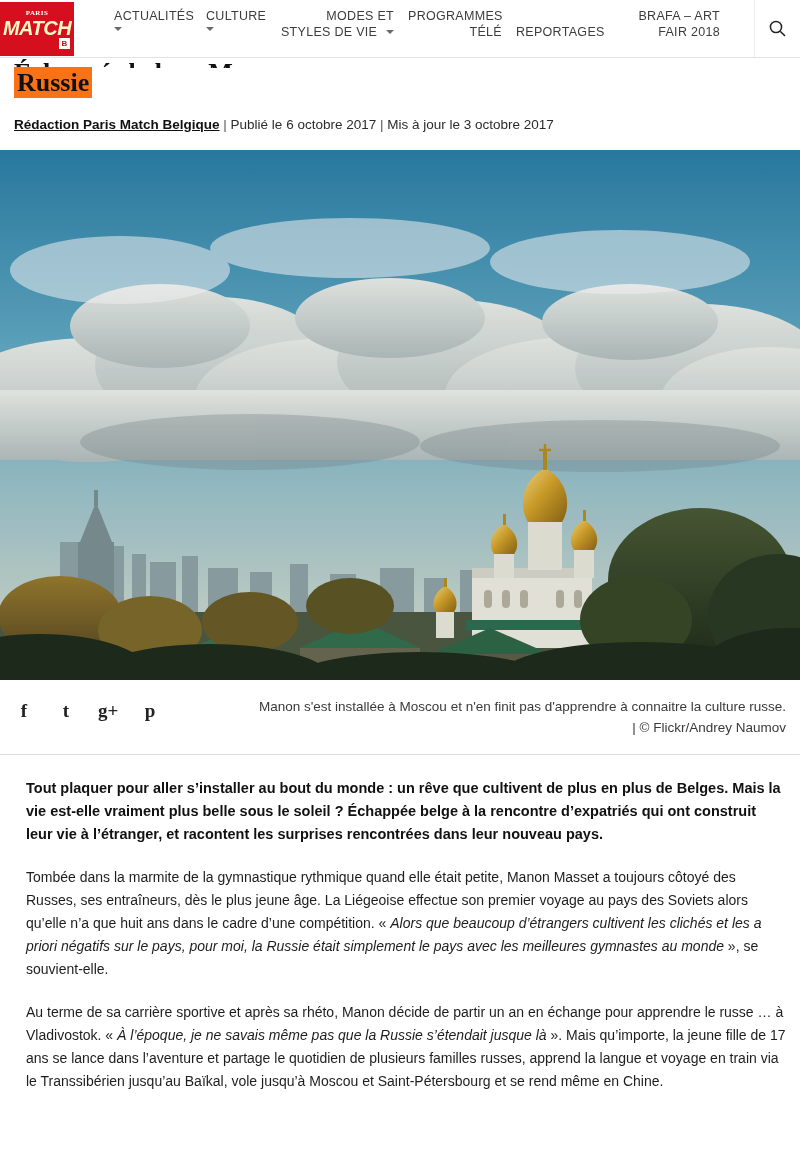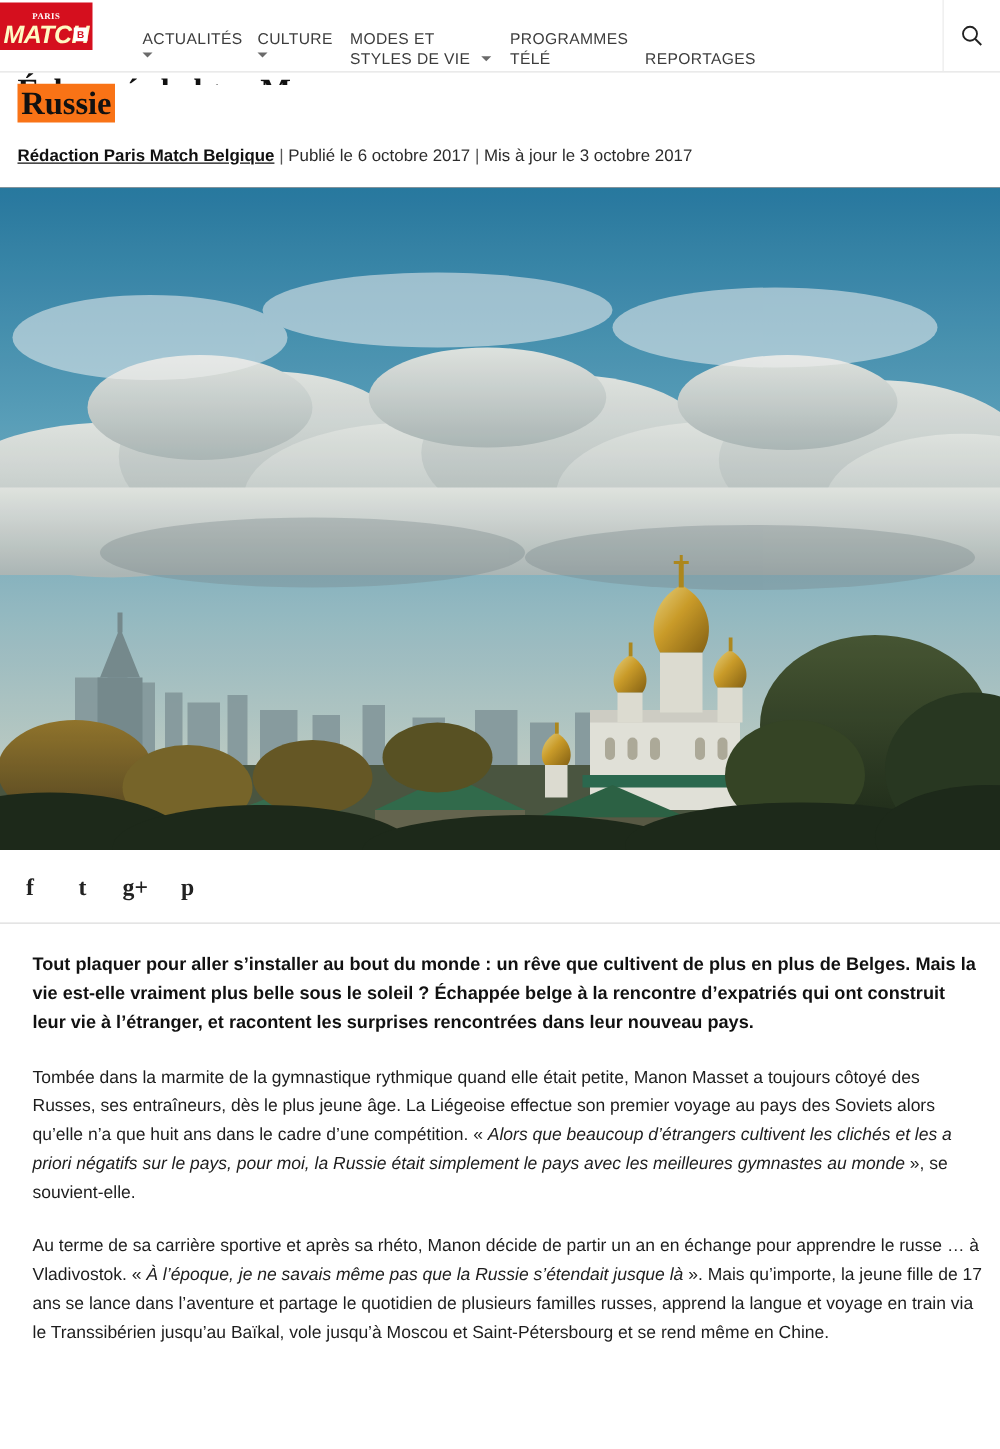--- a/index.html
+++ b/index.html
@@ -19,21 +19,21 @@
   .site-header {
     position: relative;
     height: 58px;
     border-bottom: 1px solid #e3e3e3;
     display: flex;
     align-items: flex-start;
   }
   .logo {
     width: 74px;
     min-width: 74px;
-    height: 38px;
+    height: 54px;
     background: #d50f1e;
     margin: 2px 0 0 0;
     position: relative;
     overflow: hidden;
   }
   .logo .logo-top {
     color: #ffffff;
     font-size: 7px;
     font-weight: bold;
     letter-spacing: 0.4px;
@@ -64,22 +64,23 @@
     font-weight: bold;
     text-align: center;
     line-height: 11px;
   }
 
   .nav {
     flex: 1;
     display: flex;
     align-items: flex-start;
     padding-left: 40px;
-    padding-top: 23px;
+    padding-top: 8px;
     gap: 0;
+    text-align: right;
   }
   .nav-item {
     color: #3c3c3c;
     font-size: 12.5px;
     letter-spacing: 0.3px;
     line-height: 16px;
     padding: 0 14px 0 0;
     max-width: 128px;
     cursor: pointer;
     position: relative;
@@ -232,20 +233,23 @@
     </div>
     <div class="nav-item inline-caret" style="width:166px">
       <span>MODES ET STYLES DE VIE</span>
       <span class="caret"></span>
     </div>
     <div class="nav-item" style="width:108px">
       <span>PROGRAMMES TÉLÉ</span>
     </div>
     <div class="nav-item n-reportages" style="width:98px">
       <span>REPORTAGES</span>
+    </div>
+    <div class="nav-item n-brafa">
+      <span>BRAFA – ART FAIR 2018</span>
     </div>
   </nav>
 
   <div class="search-btn">
     <svg width="17" height="17" viewBox="0 0 17 17">
       <circle cx="7" cy="7" r="5.6" fill="none" stroke="#222" stroke-width="1.5"></circle>
       <line x1="11.2" y1="11.2" x2="16" y2="16" stroke="#222" stroke-width="1.6"></line>
     </svg>
   </div>
 </div>
@@ -412,20 +416,21 @@
     </svg>
   </div>
 
   <div class="share-caption">
     <div class="share">
       <div class="share-icon">f</div>
       <div class="share-icon">t</div>
       <div class="share-icon">g+</div>
       <div class="share-icon">p</div>
     </div>
+    <div class="caption">Manon s'est installée à Moscou et n'en finit pas d'apprendre à connaitre la culture russe. | © Flickr/Andrey Naumov</div>
   </div>
 
   <div class="body-copy">
     <p class="lede">Tout plaquer pour aller s’installer au bout du monde : un rêve que cultivent de plus en plus de Belges. Mais la vie est-elle vraiment plus belle sous le soleil ? Échappée belge à la rencontre d’expatriés qui ont construit leur vie à l’étranger, et racontent les surprises rencontrées dans leur nouveau pays.</p>
 
     <p class="para">
       <span>Tombée dans la marmite de la gymnastique rythmique quand elle était petite, Manon Masset a toujours côtoyé des Russes, ses entraîneurs, dès le plus jeune âge. La Liégeoise effectue son premier voyage au pays des Soviets alors qu’elle n’a que huit ans dans le cadre d’une compétition. « </span><i>Alors que beaucoup d’étrangers cultivent les clichés et les a priori négatifs sur le pays, pour moi, la Russie était simplement le pays avec les meilleures gymnastes au monde</i><span> », se souvient-elle.</span>
     </p>
 
     <p class="para">

